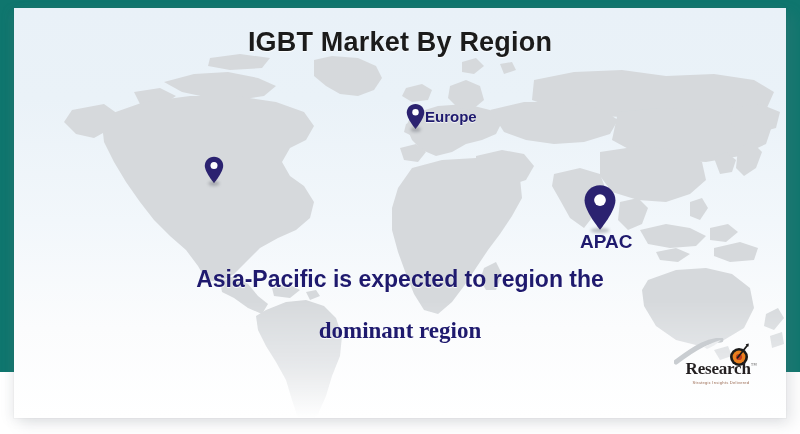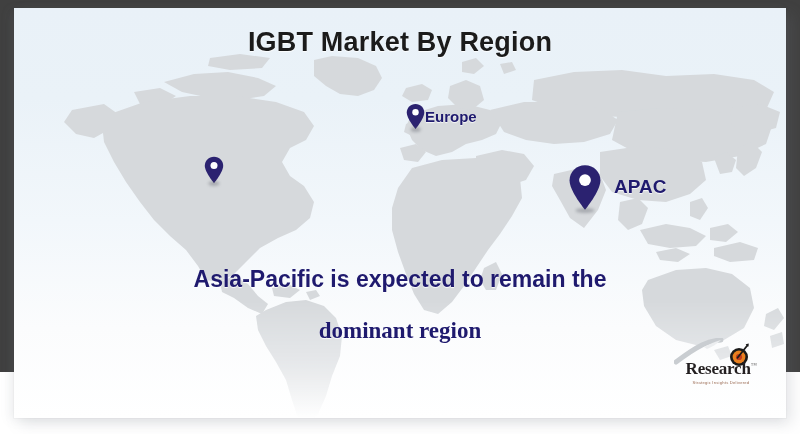--- a/index.html
+++ b/index.html
@@ -12,21 +12,21 @@
     height: 434px;
     overflow: hidden;
     font-family: "Liberation Sans", sans-serif;
   }
 
   
   #stage {
     position: relative;
     width: 800px;
     height: 372px;
-    background: #404040;
+    background: #0f766e;
   }
 
   #card {
     position: absolute;
     left: 14px;
     top: 8px;
     width: 772px;
     height: 410px;
     overflow: hidden;
     background:
@@ -129,21 +129,21 @@
     width: 72px;
   }
   #marker-europe {
     left: 392px; top: 95px;
   }
   #marker-europe .marker-label {
     font-size: 15px;
     white-space: nowrap;
   }
   #marker-apac {
-    left: 554px; top: 156px;
+    left: 554px; top: 176px; flex-direction: column;
   }
   #marker-apac .marker-label {
     font-size: 19px;
     margin-left: 12px;
     white-space: nowrap;
   }
 
   
   .headline {
     position: absolute;
@@ -354,21 +354,21 @@
         <svg width="34" height="47" viewBox="0 0 20 28">
           <path d="M10 0.8 C4.7 0.8 0.8 4.8 0.8 9.8 C0.8 16.2 10 27.2 10 27.2 C10 27.2 19.2 16.2 19.2 9.8 C19.2 4.8 15.3 0.8 10 0.8 Z" fill="#2b2270"></path>
           <circle cx="10" cy="9.6" r="3.5" fill="#ffffff"></circle>
         </svg>
         <span class="pin-shadow"></span>
       </span>
       <span class="marker-label">APAC</span>
     </div>
 
     <div class="headline">
-      <span class="line1">Asia-Pacific is expected to remain the</span>
+      <span class="line1">Asia-Pacific is expected to region the</span>
       <span class="line2">dominant region</span>
     </div>
 
     <div id="logo">
       <div class="logo-mark">
         <span class="logo-swoosh">
           <svg width="50" height="28" viewBox="0 0 50 28">
             <path d="M2 24 C10 18 18 12 28 7 C33 4.6 40 2.4 47 2" stroke="#c9cdd1" stroke-width="5" fill="none" stroke-linecap="round"></path>
             <path d="M30 9 C36 5.5 42 3.4 47 2 C43 6 38 9 33 11 Z" fill="#eceef0"></path>
           </svg>

